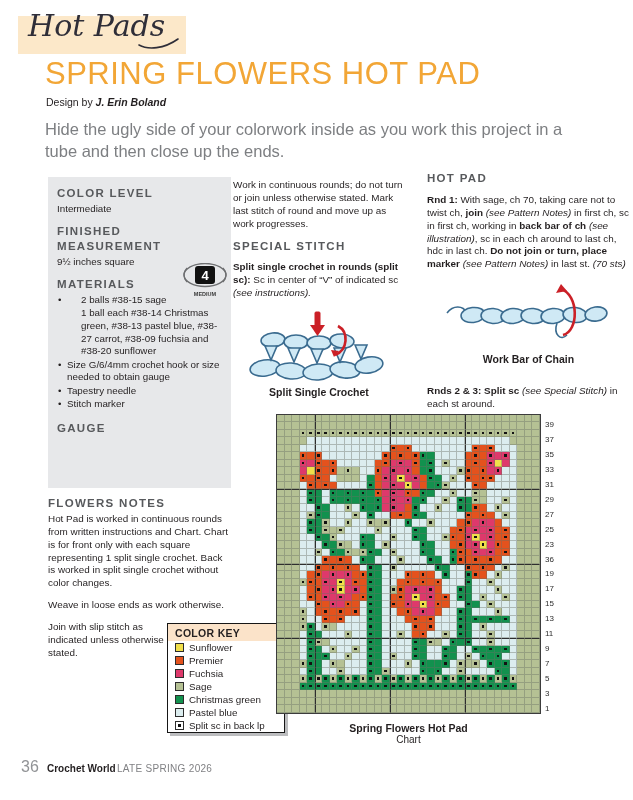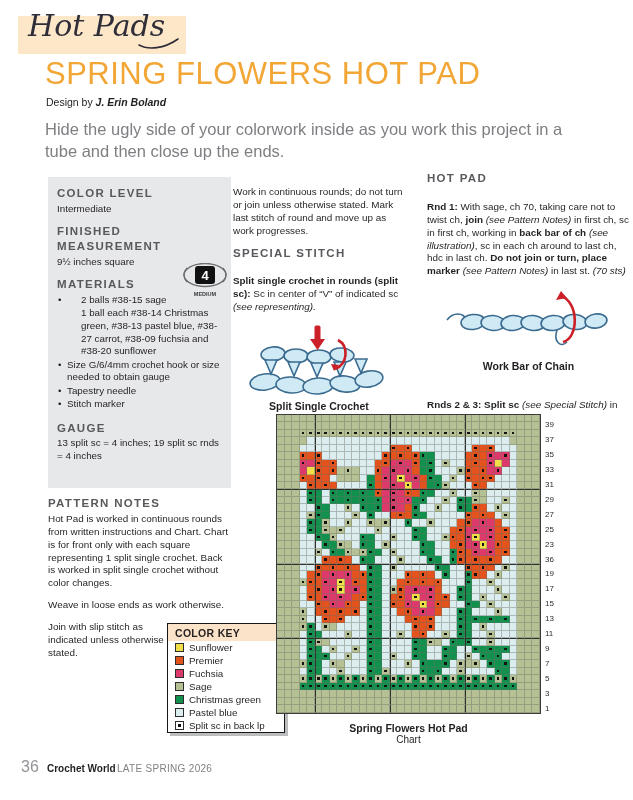--- a/index.html
+++ b/index.html
@@ -30,21 +30,21 @@
   .yarnbadge{position:absolute;right:3px;top:86px;}
 
   
   .pattern-notes{position:absolute;left:48px;top:496px;width:183px;line-height:1.3;font-size:9.9px;}
   .pattern-notes p{margin:0 0 9px 0;}
   .pattern-notes p.narrow{width:122px;}
 
   
   .midcol{position:absolute;left:233px;top:171px;width:172px;line-height:1.3;font-size:9.9px;}
   .rightcol{position:absolute;left:427px;top:171px;width:203px;line-height:1.3;font-size:9.9px;}
-  .midcol p,.rightcol p{margin:15px 0 8px 0;}
+  .midcol p,.rightcol p{margin:8px 0 8px 0;}
   .illo{display:block;margin:4px auto 2px auto;}
   .illo-cap{text-align:center;font-weight:bold;font-size:10.5px;margin-top:2px;}
   .continued{margin-top:10px;text-align:right;color:#808184;letter-spacing:1.1px;font-size:9.8px;}
 
   
   .colorkey{position:absolute;left:167px;top:623px;width:118px;background:#fff;border:1.5px solid #161616;
             box-shadow:3px 3px 0 #bcbdbf;box-sizing:border-box;}
   .ktitle{background:#fbe3c9;font-weight:bold;font-size:10.5px;padding:3px 0 2px 7px;letter-spacing:.3px;}
   .krow{display:flex;align-items:center;gap:5px;padding:1px 0 1px 7px;font-size:9.8px;}
   .kswatch{width:9px;height:9px;border:1px solid #2c2c2c;flex:0 0 auto;box-sizing:border-box;}
@@ -100,44 +100,43 @@
     <div id="materials-list">
         <div class="mli l1"><span class="blt">•</span></div>
         <div class="mli l2"><span>2 balls #38-15 sage</span></div>
         <div class="mli l2"><span>1 ball each #38-14 Christmas green, #38-13 pastel blue, #38-27 carrot, #38-09 fuchsia and #38-20 sunflower</span></div>
         <div class="mli l1"><span class="blt">•</span><span>Size G/6/4mm crochet hook or size needed to obtain gauge</span></div>
         <div class="mli l1"><span class="blt">•</span><span>Tapestry needle</span></div>
         <div class="mli l1"><span class="blt">•</span><span>Stitch marker</span></div>
       </div>
     <div class="gb-gap"></div>
     <div class="sec">GAUGE</div>
-    <div>13 split sc = 4 inches; 19 split sc rnds = 4 inches</div>
     <svg class="yarnbadge" width="46" height="36" viewBox="0 0 46 36">
       <ellipse cx="23" cy="12" rx="21" ry="11.5" fill="none" stroke="#6e6f71" stroke-width="1.4"></ellipse>
       <path d="M5,5 C1,9 1,15 5,19" fill="none" stroke="#6e6f71" stroke-width="1.2"></path>
       <path d="M41,5 C45,9 45,15 41,19" fill="none" stroke="#6e6f71" stroke-width="1.2"></path>
       <rect x="13" y="3" width="20" height="18" rx="3" fill="#111111"></rect>
       <text x="23" y="17" text-anchor="middle" font-family="Liberation Sans, sans-serif" font-size="13" font-weight="bold" fill="#ffffff">4</text>
       <text x="23" y="33" text-anchor="middle" font-family="Liberation Sans, sans-serif" font-size="5.5" font-weight="bold" fill="#3a3a3a">MEDIUM</text>
     </svg>
   </div>
 
   <div class="pattern-notes">
-    <div class="sec">PATTERN NOTES</div>
+    <div class="sec">FLOWERS NOTES</div>
     <div id="pattern-notes-paras">
         <p>Hot Pad is worked in continuous rounds from written instructions and Chart. Chart is for front only with each square representing 1 split single crochet. Back is worked in split single crochet without color changes.</p>
         <p>Weave in loose ends as work otherwise.</p>
         <p class="narrow">Join with slip stitch as indicated unless otherwise stated.</p>
       </div>
   </div>
 
   <div class="midcol">
     <p>Work in continuous rounds; do not turn or join unless otherwise stated. Mark last stitch of round and move up as work progresses.</p>
     <div class="sec">SPECIAL STITCH</div>
-    <p><span style="font-weight: bold;">Split single crochet in rounds (split sc): </span><span>Sc in center of “V” of indicated sc </span><span style="font-style: italic;">(see representing).</span></p>
+    <p><span style="font-weight: bold;">Split single crochet in rounds (split sc): </span><span>Sc in center of “V” of indicated sc </span><span style="font-style: italic;">(see instructions).</span></p>
     <svg class="illo" width="152" height="76" viewBox="0 0 152 76">
       <g fill="#cfe9f5" stroke="#3a6b8f" stroke-width="1.6">
         <ellipse cx="22" cy="60" rx="15" ry="8" transform="rotate(-8 22 60)"></ellipse>
         <ellipse cx="48" cy="63" rx="15" ry="8" transform="rotate(4 48 63)"></ellipse>
         <ellipse cx="75" cy="64" rx="15" ry="8" transform="rotate(-4 75 64)"></ellipse>
         <ellipse cx="102" cy="62" rx="15" ry="8" transform="rotate(6 102 62)"></ellipse>
         <ellipse cx="126" cy="57" rx="14" ry="8" transform="rotate(-10 126 57)"></ellipse>
         <ellipse cx="30" cy="32" rx="12" ry="7" transform="rotate(-6 30 32)"></ellipse>
         <ellipse cx="53" cy="34" rx="12" ry="7"></ellipse>
         <ellipse cx="76" cy="35" rx="12" ry="7"></ellipse>

